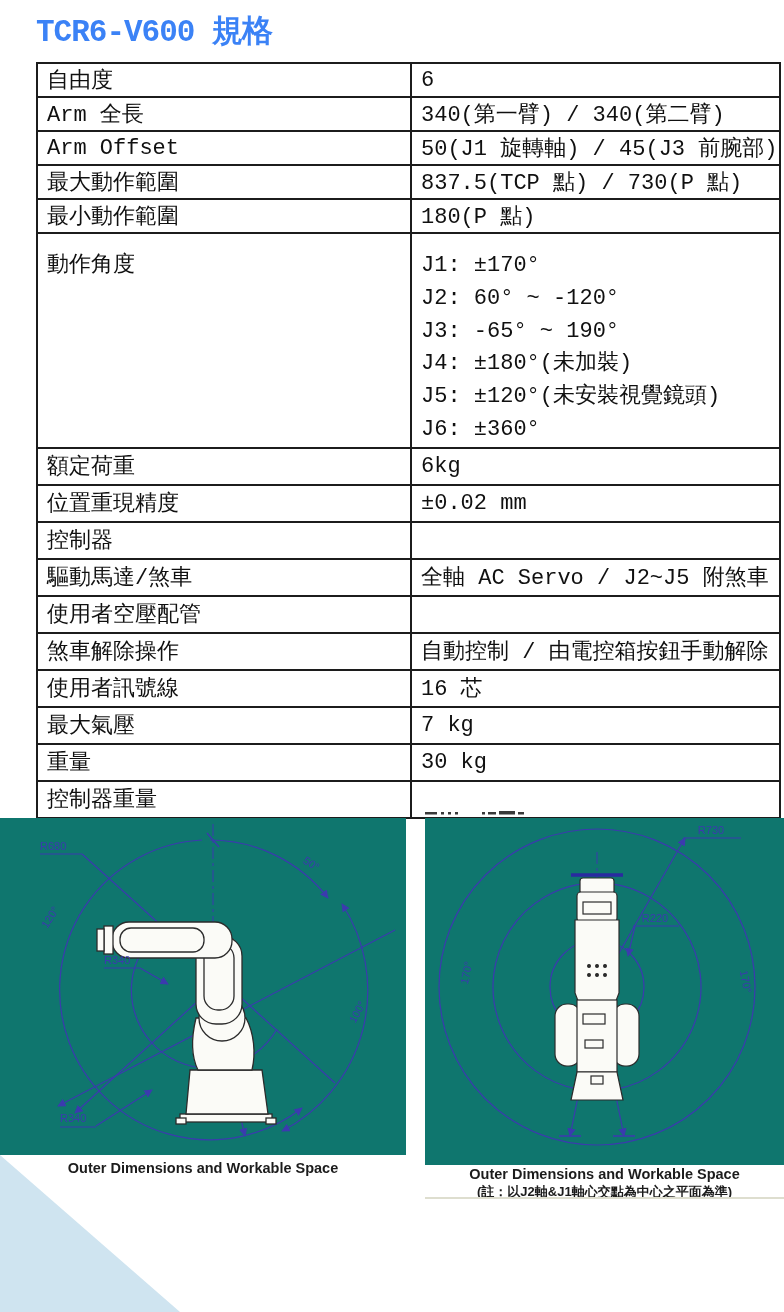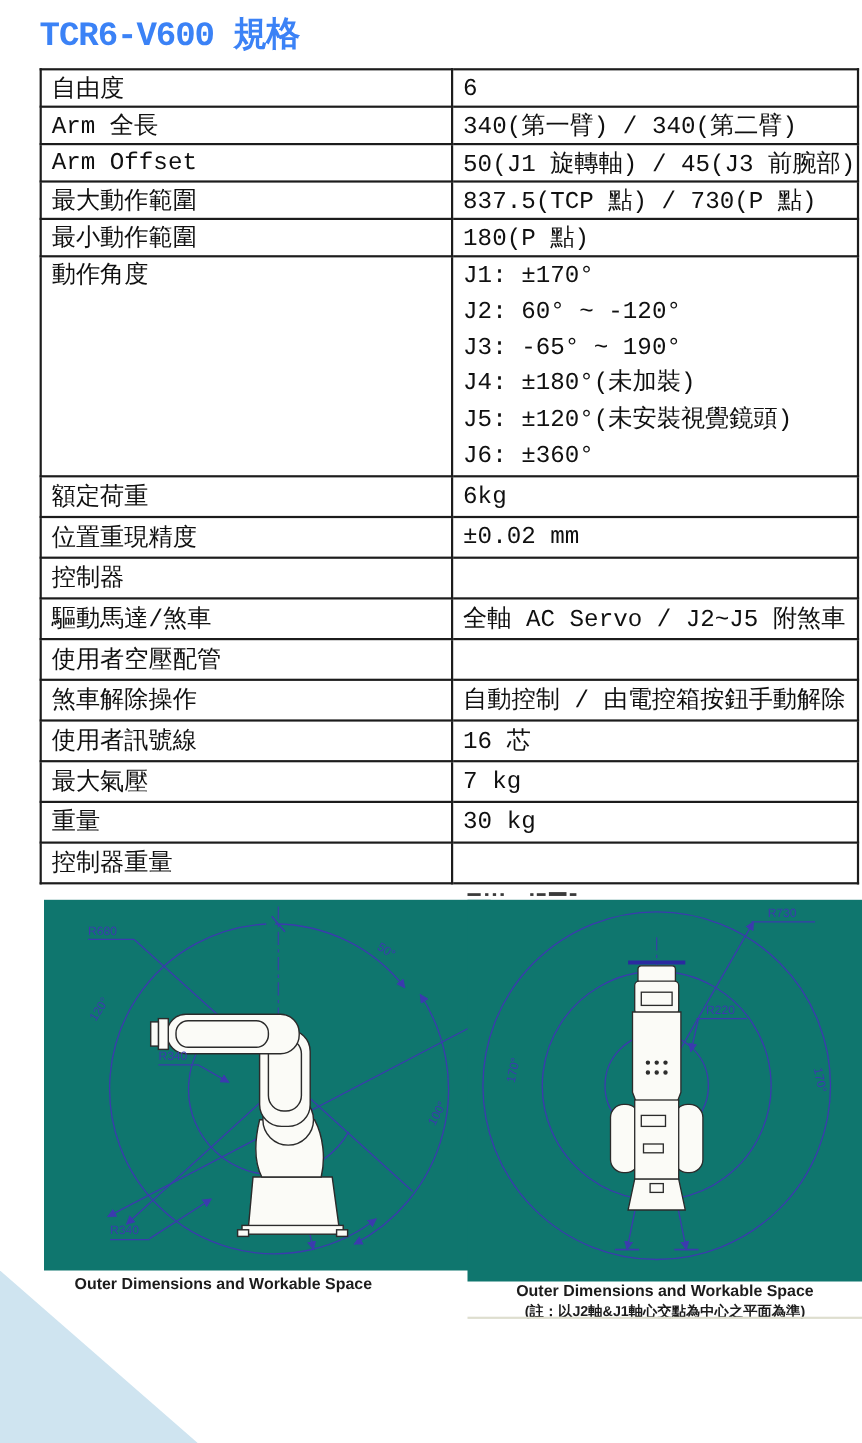--- a/index.html
+++ b/index.html
@@ -19,21 +19,21 @@
   }
   table.spec td{
     border:2px solid #1c1c1c;
     font-size:22px;color:#101010;
     padding:0 9px;vertical-align:middle;
     overflow:hidden;white-space:nowrap;
   }
   tr.r-a{height:34px;}
   tr.r-tall{height:197px;}
   tr.r-b{height:37px;}
-  tr.r-tall td{vertical-align:top;padding-top:1px;}
+  tr.r-tall td{vertical-align:top;padding-top:16px;}
   .vline{line-height:32.8px;white-space:nowrap;}
   .panel{position:absolute;}
   .panel-bg{background:#0f766e;}
   .caption{
     font-family:"Liberation Sans","DejaVu Sans",sans-serif;
     font-weight:bold;color:#1c1c1c;font-size:14.5px;
     text-align:center;white-space:nowrap;
   }
   .note{
     font-family:"Liberation Sans","DejaVu Sans",sans-serif;
@@ -152,21 +152,21 @@
       <rect x="24" y="5" width="3" height="2.5"></rect>
       <rect x="31" y="5" width="3" height="2.5"></rect>
       <rect x="58" y="5" width="3" height="2.5"></rect>
       <rect x="64" y="5" width="8" height="2.5"></rect>
       <rect x="75" y="4" width="16" height="3.5"></rect>
       <rect x="94" y="5" width="6" height="2.5"></rect>
     </g>
   </svg>
 </div>
 
-<div class="panel panel-bg" style="left:0;top:818px;width:406px;height:337px;margin-left:40px;">
+<div class="panel panel-bg" style="left:0;top:818px;width:406px;height:337px;">
   <svg width="406" height="337" viewBox="0 0 406 337">
     <defs>
       <marker id="arrL" viewBox="0 0 10 10" refX="9" refY="5" markerWidth="7" markerHeight="7" orient="auto-start-reverse">
         <path d="M0,0 L10,5 L0,10 z" fill="#3b3bae"></path>
       </marker>
     </defs>
     <g stroke="#3b3bae" stroke-width="1.2" fill="none">
 
       <path d="M213,6 V205" stroke-width="1" stroke-dasharray="12 4 3 4"></path>
 

